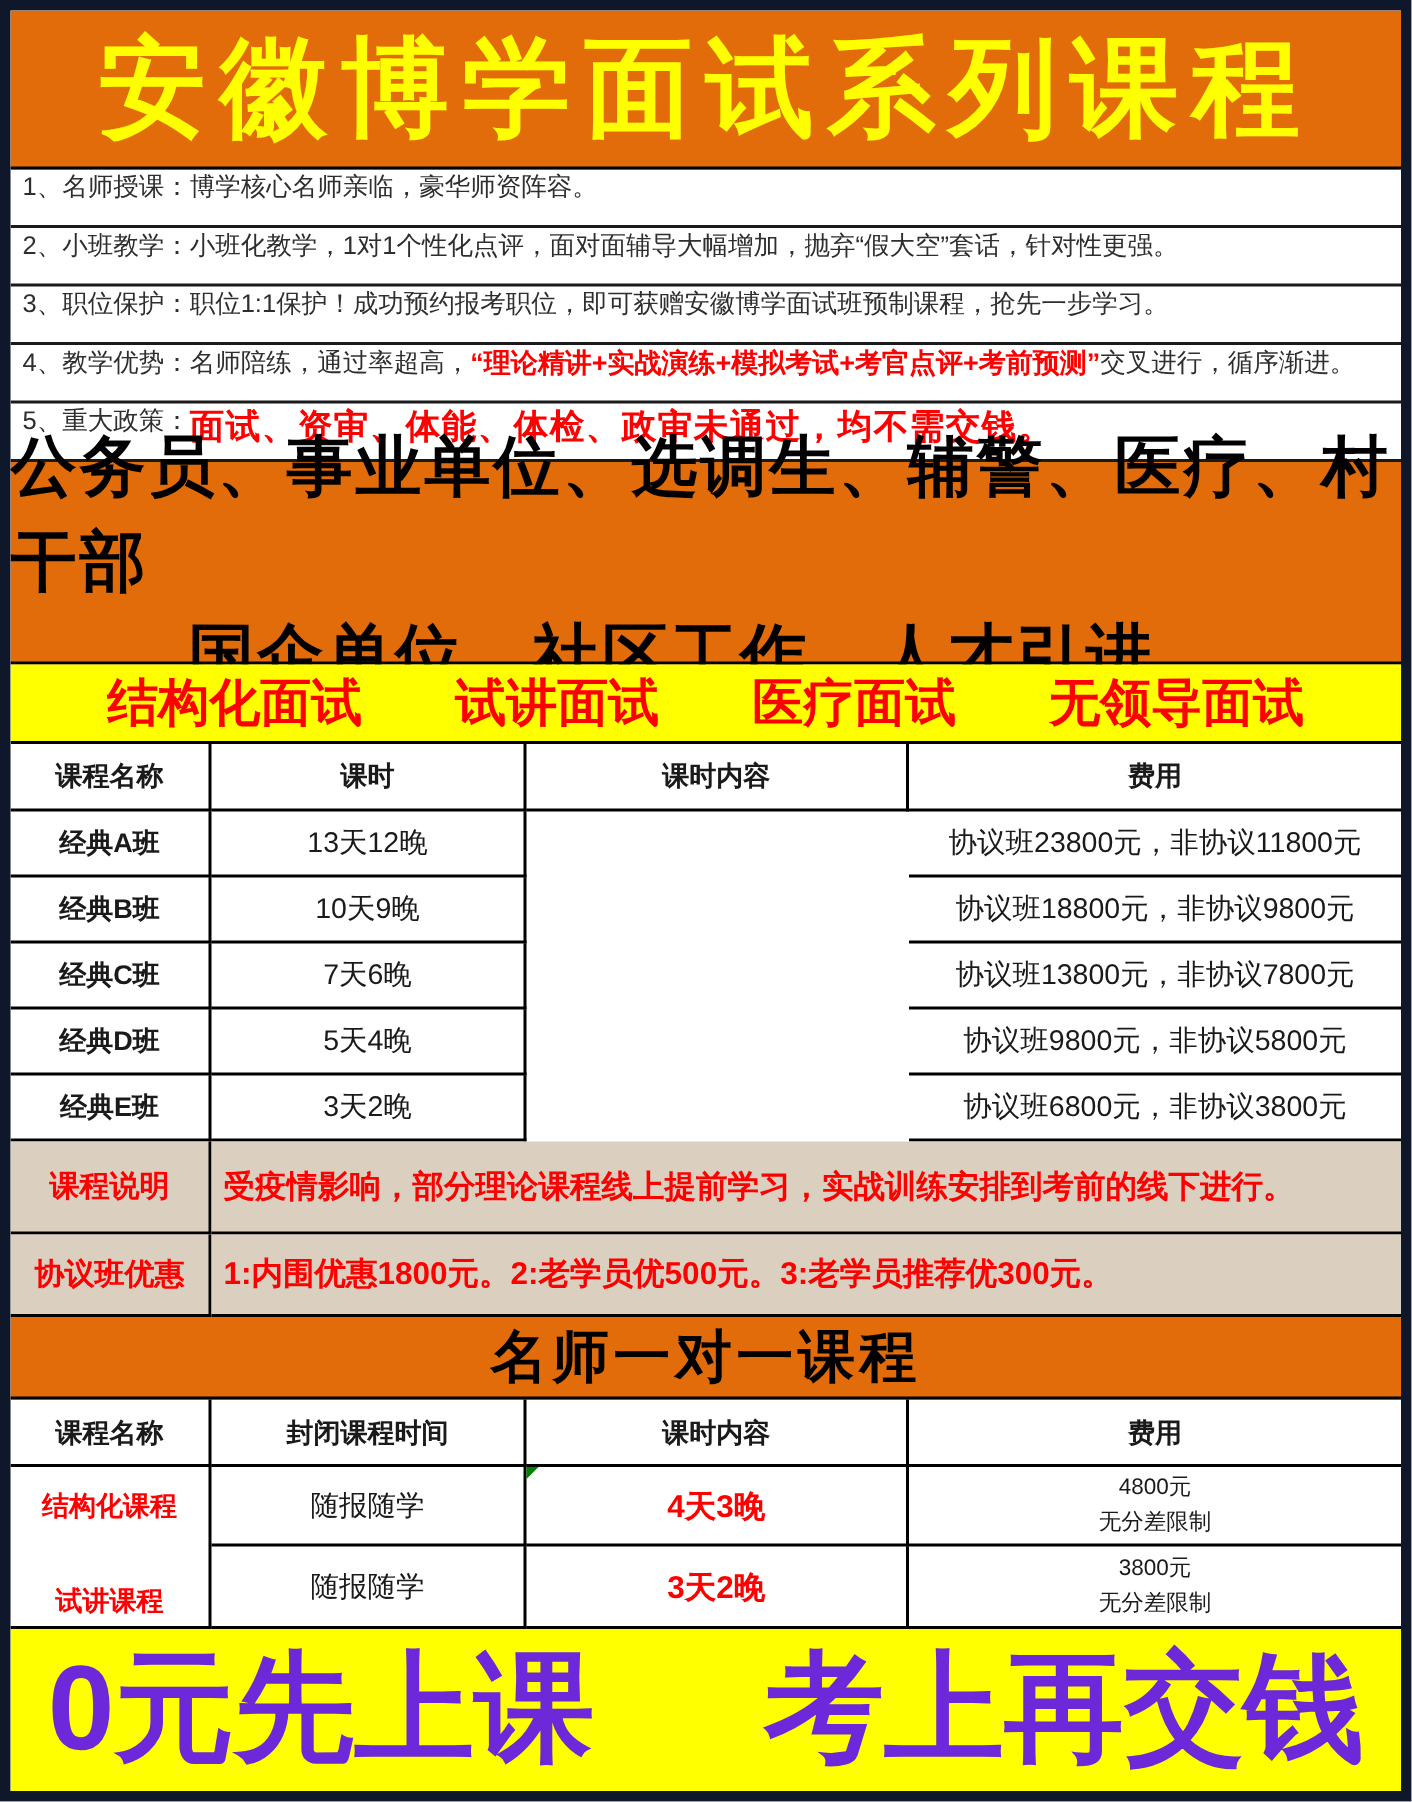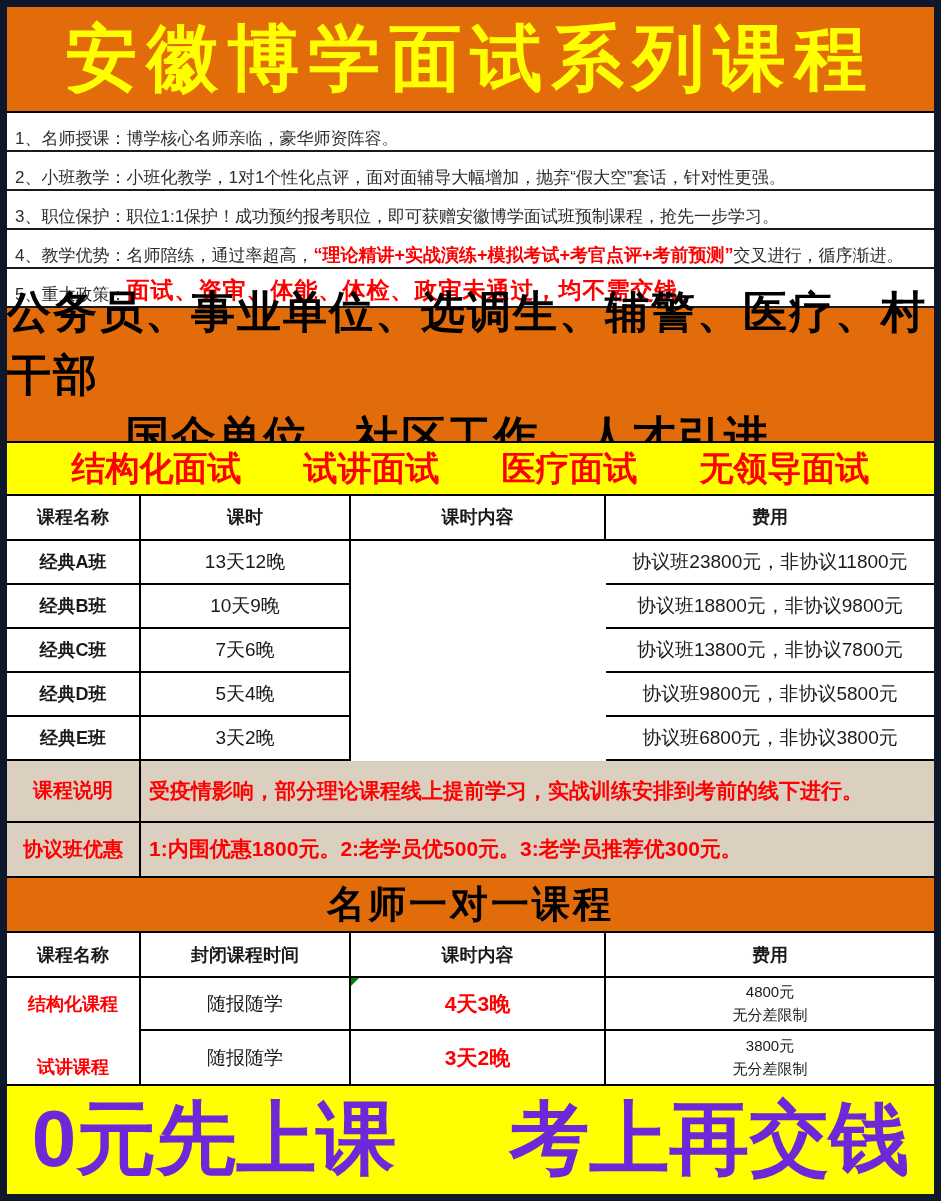--- a/index.html
+++ b/index.html
@@ -14,21 +14,21 @@
     height:112px; background:#e36c0a; border-bottom:2px solid #000;
     display:flex; align-items:center; justify-content:center;
   }
   .top-banner .title {
     color:#ffff00; font-size:72px; font-weight:bold; letter-spacing:9px;
     font-family:"DejaVu Serif", serif; white-space:nowrap;
   }
 
   
   .feature-row {
-    height:39px; border-bottom:2px solid #1a1a1a; display:flex; align-items:flex-end;
+    height:39px; border-bottom:2px solid #1a1a1a; display:flex; align-items:flex-start;
     padding:0 8px; font-size:17px; color:#2e2e2e; white-space:nowrap;
   }
   .feature-row .hl4 { color:#ff0000; font-weight:bold; font-size:18px; }
   .feature-row .hl5 { color:#ff0000; font-weight:bold; font-size:23px; letter-spacing:1px; }
 
   
   .audience {
     height:135px; background:#e36c0a; border-bottom:2px solid #000;
     display:flex; flex-direction:column; align-items:center; justify-content:center;
     color:#000; font-weight:bold; font-size:44px; line-height:1.42; letter-spacing:2px;

